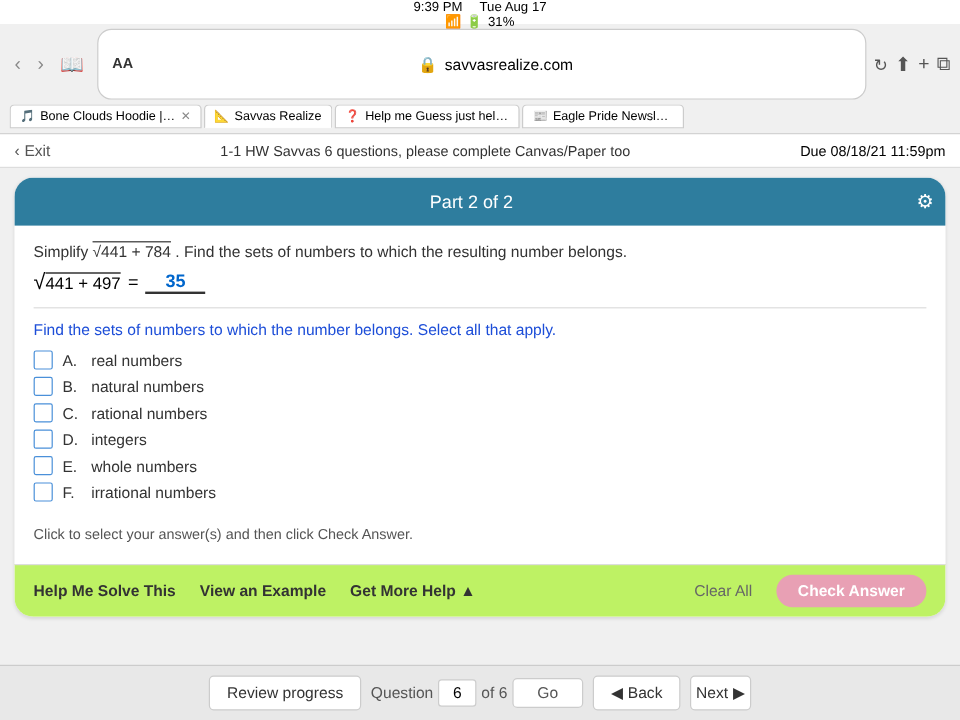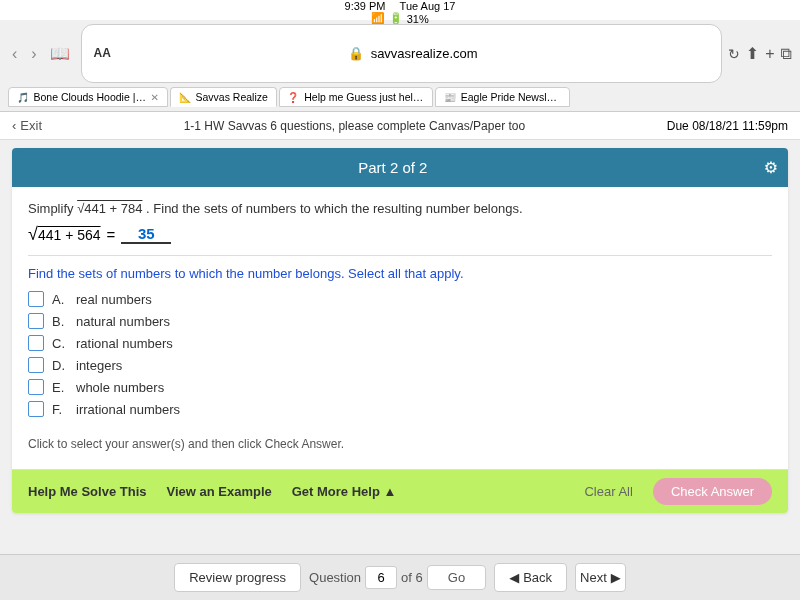--- a/index.html
+++ b/index.html
@@ -97,21 +97,21 @@
       color: #555;
       border: none;
       background: none;
       font-size: 13px;
     }
 
     
     .main-content {
       background: white;
       margin: 8px 12px;
-      border-radius: 4px;
+      border-radius: 16px;
       overflow: hidden;
       box-shadow: 0 1px 3px rgba(0,0,0,0.1);
     }
 
     .part-header {
       background: #2e7d9e;
       color: white;
       text-align: center;
       padding: 10px;
       font-size: 15px;
@@ -221,21 +221,21 @@
       font-size: 13px;
       color: #666;
       cursor: pointer;
     }
     .check-btn {
       background: #e8a0b4;
       border: none;
       border-radius: 20px;
       padding: 6px 18px;
       font-size: 13px;
-      font-weight: 400;
+      font-weight: 700;
       color: white;
       cursor: pointer;
     }
 
     
     .nav-footer {
       background: #e8e8e8;
       border-top: 1px solid #ccc;
       display: flex;
       align-items: center;
@@ -379,21 +379,21 @@
     <span class="gear-icon">⚙</span>
   </div>
 
   <div class="content-body">
     <p class="question-text">
       Simplify <span style="text-decoration:overline;">√441 + 784</span> . Find the sets of numbers to which the resulting number belongs.
     </p>
 
     <div class="math-expression">
       <span>
-        <span class="sqrt-symbol">√</span><span class="overline-text">441 + 564</span>
+        <span class="sqrt-symbol">√</span><span class="overline-text">441 + 497</span>
       </span>
       <span>=</span>
       <input class="answer-box" type="text" value="35" style="">
     </div>
 
     <hr class="divider-line">
 
     <p class="select-instruction">Find the sets of numbers to which the number belongs. Select all that apply.</p>
 
     <ul class="options-list">

